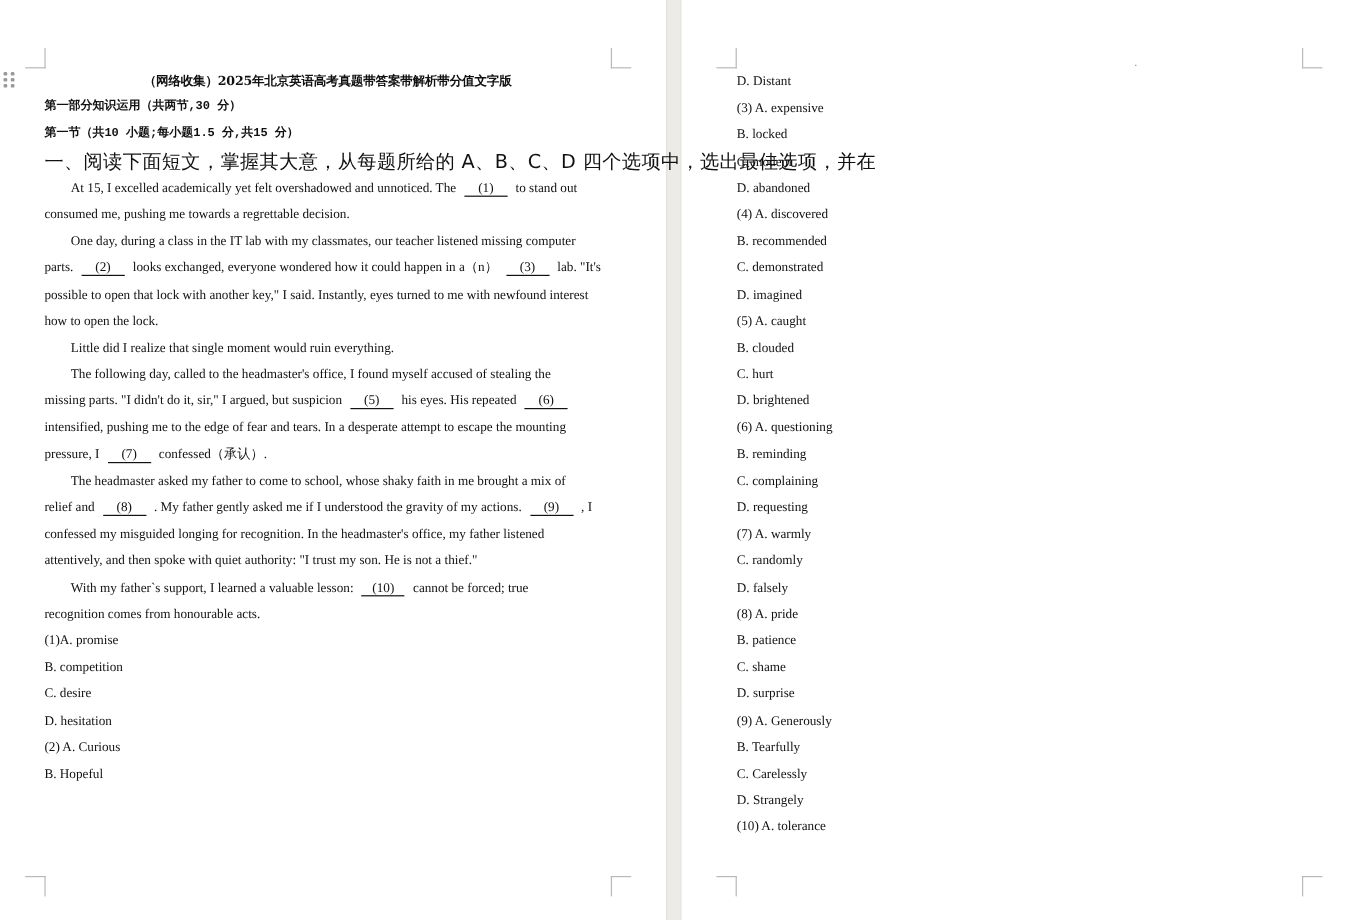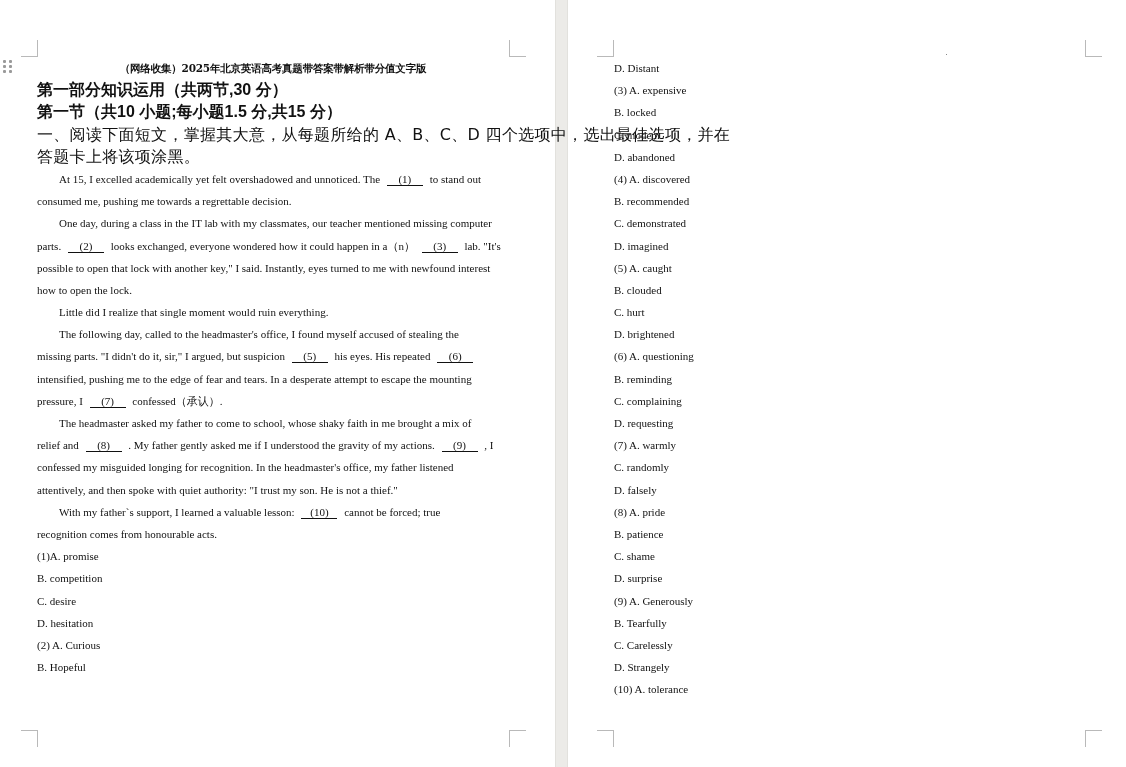--- a/index.html
+++ b/index.html
@@ -80,21 +80,21 @@
       white-space: nowrap;
       overflow: visible;
     }
     .title {
       text-align: center;
       font-weight: bold;
       font-family: "DejaVu Serif", "Liberation Serif", serif;
       font-size: 10.5px;
       letter-spacing: -0.2px;
     }
-    .bold { font-weight: bold; font-family: Liberation Sans, sans-serif; font-size: 16px; }
+    .bold { font-weight: bold; font-family: Liberation Mono, monospace; font-size: 10px; }
     .cn { font-family: "DejaVu Sans", "Liberation Sans", sans-serif; font-size: 16px; letter-spacing: 0.3px; }
     .indent { padding-left: 22px; }
     .blank {
       display: inline-block;
       min-width: 34px;
       text-align: center;
       border-bottom: 1px solid #111;
       line-height: 12px;
       margin: 0 4px;
       padding: 0 1px;
@@ -143,30 +143,29 @@
       <span></span>
       <span></span>
       <span></span>
   </div>
 
   <div class="content">
     <div class="line title">（网络收集）2025年北京英语高考真题带答案带解析带分值文字版</div>
     <div class="line bold">第一部分知识运用（共两节,30 分）</div>
     <div class="line bold">第一节（共10 小题;每小题1.5 分,共15 分）</div>
     <div class="line cn">一、阅读下面短文，掌握其大意，从每题所给的 A、B、C、D 四个选项中，选出最佳选项，并在</div>
-    <div class="line cn">答题卡上将该项涂黑。</div>
 
     <div class="line indent">
       <span>At 15, I excelled academically yet felt overshadowed and unnoticed. The</span>
       <span class="blank">(1)</span>
       <span>to stand out</span>
     </div>
     <div class="line">consumed me, pushing me towards a regrettable decision.</div>
 
-    <div class="line indent">One day, during a class in the IT lab with my classmates, our teacher mentioned missing computer</div>
+    <div class="line indent">One day, during a class in the IT lab with my classmates, our teacher listened missing computer</div>
     <div class="line">
       <span>parts.</span>
       <span class="blank">(2)</span>
       <span>looks exchanged, everyone wondered how it could happen in a（n）</span>
       <span class="blank">(3)</span>
       <span>lab. "It's</span>
     </div>
     <div class="line">possible to open that lock with another key," I said. Instantly, eyes turned to me with newfound interest</div>
     <div class="line">how to open the lock.</div>
 

